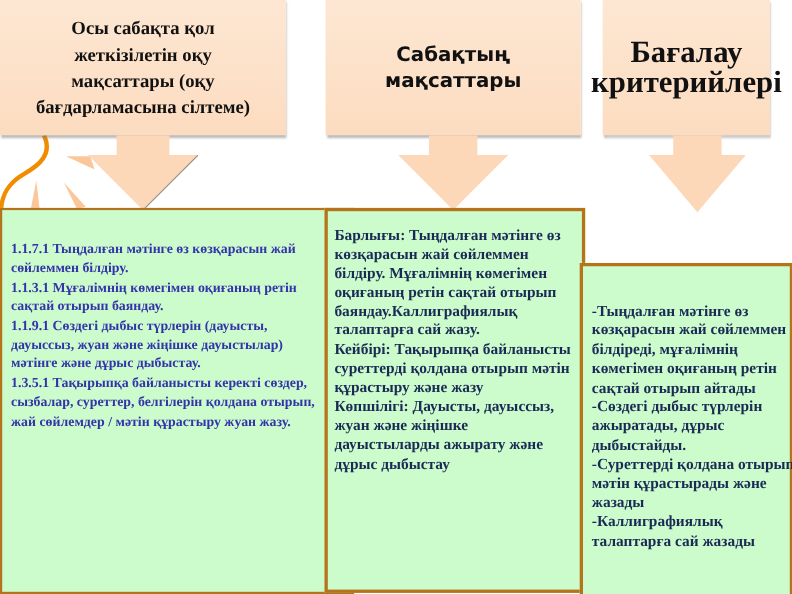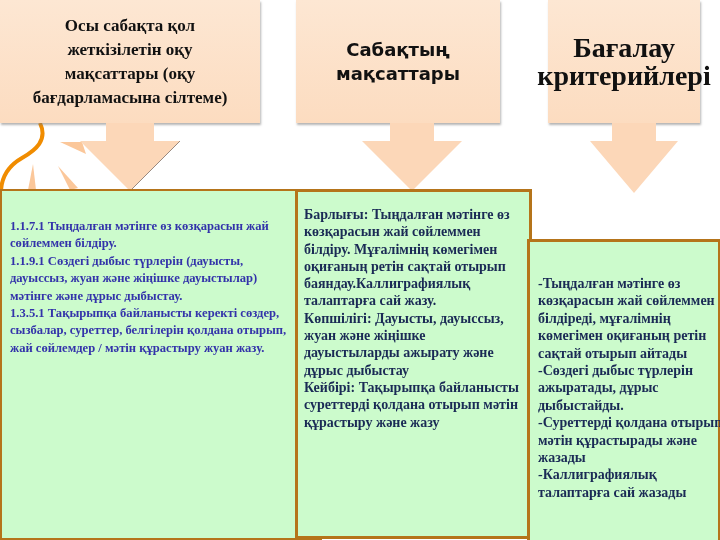--- a/index.html
+++ b/index.html
@@ -10,21 +10,21 @@
     }
     .hdr {
       position: absolute; top: 0; height: 123px;
       background: linear-gradient(180deg, #fde7d3 0%, #fcdcc0 100%);
       box-shadow: 1px 2px 2px rgba(120,120,120,0.55);
       display: flex; align-items: center; justify-content: center;
       text-align: center; color: #111;
       font-weight: bold;
     }
     .hdr-1 { left: 0; width: 260px; font-size: 17px; line-height: 24px; padding: 0 4px; box-sizing: border-box; }
-    .hdr-2 { left: 296px; width: 204px; font-family: "DejaVu Sans", sans-serif; font-size: 18px; line-height: 24px; }
+    .hdr-2 { left: 296px; width: 232px; font-family: "DejaVu Sans", sans-serif; font-size: 18px; line-height: 24px; }
     .hdr-3 { left: 548px; width: 152px; font-size: 28px; line-height: 28px; }
     .hdr-text { white-space: pre-line; }
 
     .arrow { position: absolute; top: 123px; }
     .arrow svg { display: block; }
 
     .deco { position: absolute; left: 0; top: 120px; }
 
     .gbox {
       position: absolute; background: #ccfbcc;
@@ -94,30 +94,31 @@
 </div>
 <div class="arrow" style="left:590px;">
   <svg width="88" height="70" viewBox="0 0 88 70">
     <polygon points="22,0 66,0 66,18 88,18 44,70 0,18 22,18" fill="#fcd7b8"></polygon>
   </svg>
 </div>
 
 <div class="gbox gbox-1">
   <div class="objectives">
     <div>1.1.7.1 Тыңдалған мәтінге өз көзқарасын жай сөйлеммен білдіру.</div>
+    <div>1.1.3.1 Мұғалімнің көмегімен оқиғаның ретін сақтай отырып баяндау.</div>
     <div>1.1.9.1 Сөздегі дыбыс түрлерін (дауысты, дауыссыз,  жуан және жіңішке дауыстылар) мәтінге және дұрыс дыбыстау.</div>
     <div>1.3.5.1 Тақырыпқа байланысты керекті сөздер, сызбалар,  суреттер, белгілерін қолдана отырып, жай сөйлемдер / мәтін құрастыру жуан жазу.</div>
   </div>
 </div>
 
 <div class="gbox gbox-2">
   <div class="goals">
     <div>Барлығы: Тыңдалған мәтінге өз көзқарасын жай сөйлеммен білдіру. Мұғалімнің көмегімен оқиғаның ретін сақтай отырып баяндау.Каллиграфиялық талаптарға сай жазу.</div>
+    <div>Кейбірі: Тақырыпқа байланысты суреттерді қолдана отырып мәтін құрастыру және жазу</div>
     <div>Көпшілігі: Дауысты, дауыссыз,  жуан және жіңішке дауыстыларды ажырату және дұрыс дыбыстау</div>
-    <div>Кейбірі: Тақырыпқа байланысты суреттерді қолдана отырып мәтін құрастыру және жазу</div>
   </div>
 </div>
 
 <div class="gbox gbox-3">
   <div class="criteria">
     <div>-Тыңдалған мәтінге өз көзқарасын жай сөйлеммен білдіреді, мұғалімнің көмегімен оқиғаның ретін сақтай отырып айтады</div>
     <div>-Сөздегі дыбыс түрлерін ажыратады, дұрыс дыбыстайды.</div>
     <div>-Суреттерді қолдана отырып мәтін құрастырады және жазады</div>
     <div>-Каллиграфиялық талаптарға сай жазады</div>
   </div>

